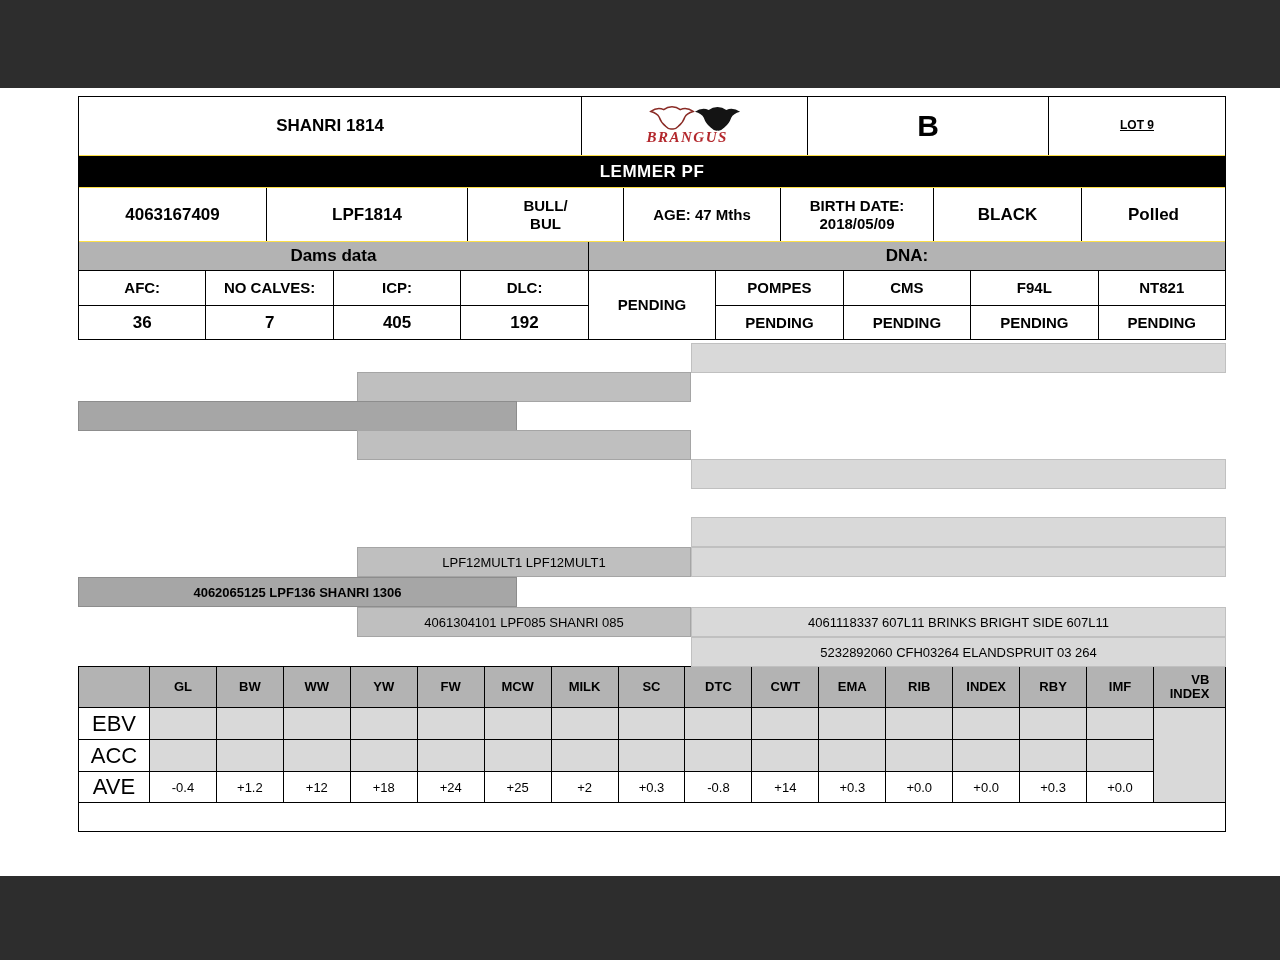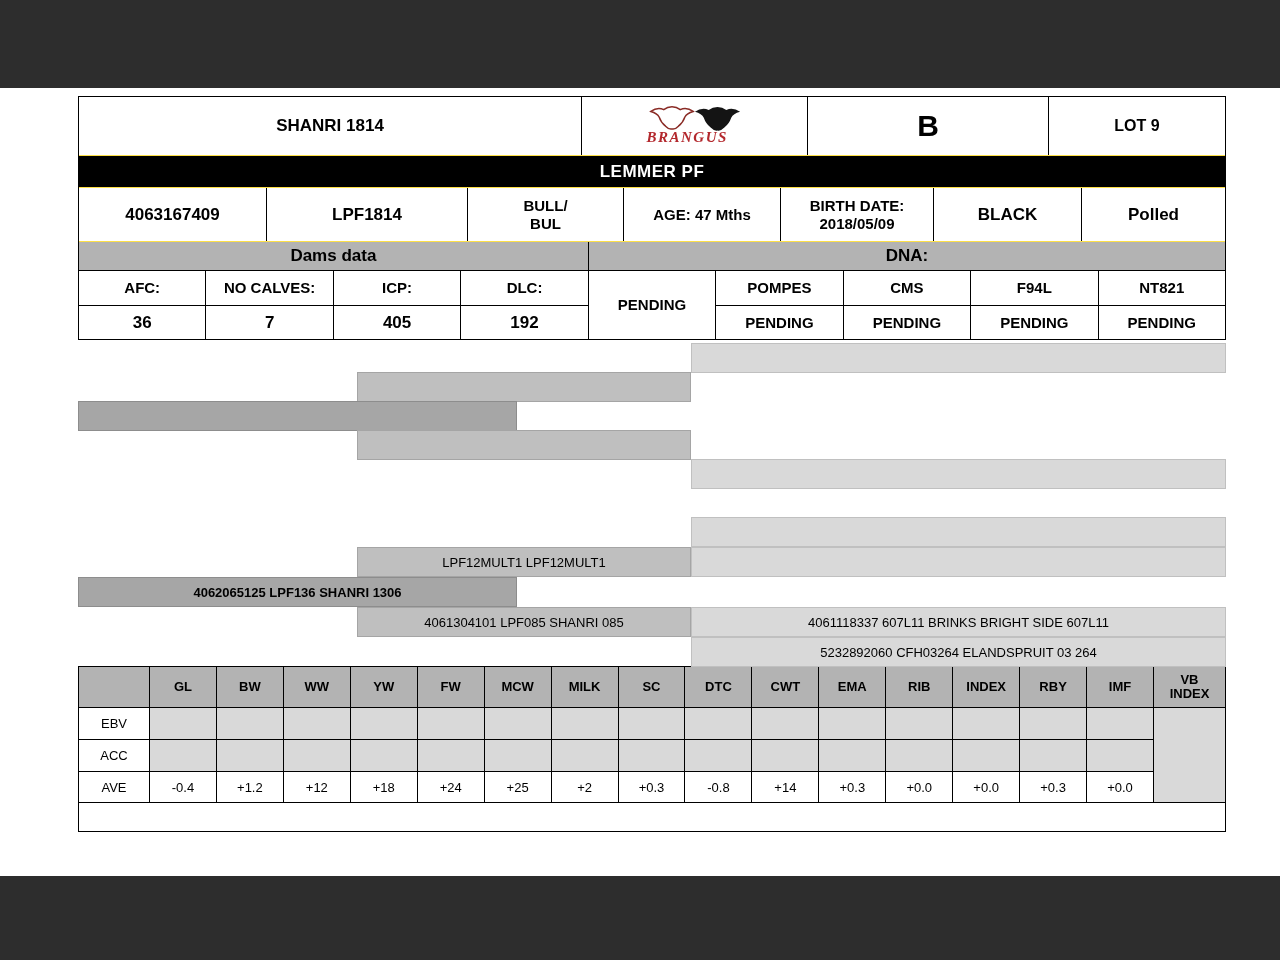--- a/index.html
+++ b/index.html
@@ -30,21 +30,21 @@
   }
   .row { display:flex; gap:1px; background:#000; }
   .cell {
     background:#fff;
     display:flex; flex-direction:column;
     align-items:center; justify-content:center;
     text-align:center; min-width:0;
     line-height:1.15;
   }
   .b  { font-weight:bold; } .fs15{ font-size:15px; } .fs17{ font-size:17px; }
-  .fs20{ font-size:16px; } .fs30{ font-size:30px; }
+  .fs20{ font-size:12px;text-decoration:underline; } .fs30{ font-size:30px; }
   .pre { white-space:pre-line; }
 
   
   .r-head { height:58px; }
   .c-name { flex:0 0 502px; }
   .c-logo { flex:0 0 225px; }
   .c-bletter { flex:0 0 240px; }
   .c-lot { flex:1; }
   .logo-wrap { display:flex; flex-direction:column; align-items:flex-start; justify-content:center; }
   .logo-text {
@@ -97,22 +97,22 @@
   .ebv {
     display:grid;
     grid-template-columns:70px repeat(15, 1fr) 71px;
     grid-template-rows:40px 31px 31px 30px;
     gap:1px; background:#000; border:1px solid #000;
   }
   .ebv > div {
     display:flex; align-items:center; justify-content:center;
     text-align:center; background:#fff; min-width:0;
   }
-  .ebv .hc { background:#b3b3b3; font-weight:bold; font-size:13px; line-height:1.1; }
-  .ebv .lbl { font-size:13px; }
+  .ebv .hc { background:#b3b3b3; font-weight:bold; font-size:13px; line-height:1.1;text-align:right; }
+  .ebv .lbl { font-size:22px; }
   .ebv .dc { background:#d9d9d9; }
   .ebv .vc { background:#fff; font-size:13px; }
   .vb-span { grid-column:17; grid-row:2/5; background:#d9d9d9 !important; }
 
   .bottom-row {
     height:30px; background:#fff;
     border:1px solid #000; margin-top:-1px;
   }
 </style>
 </head>

